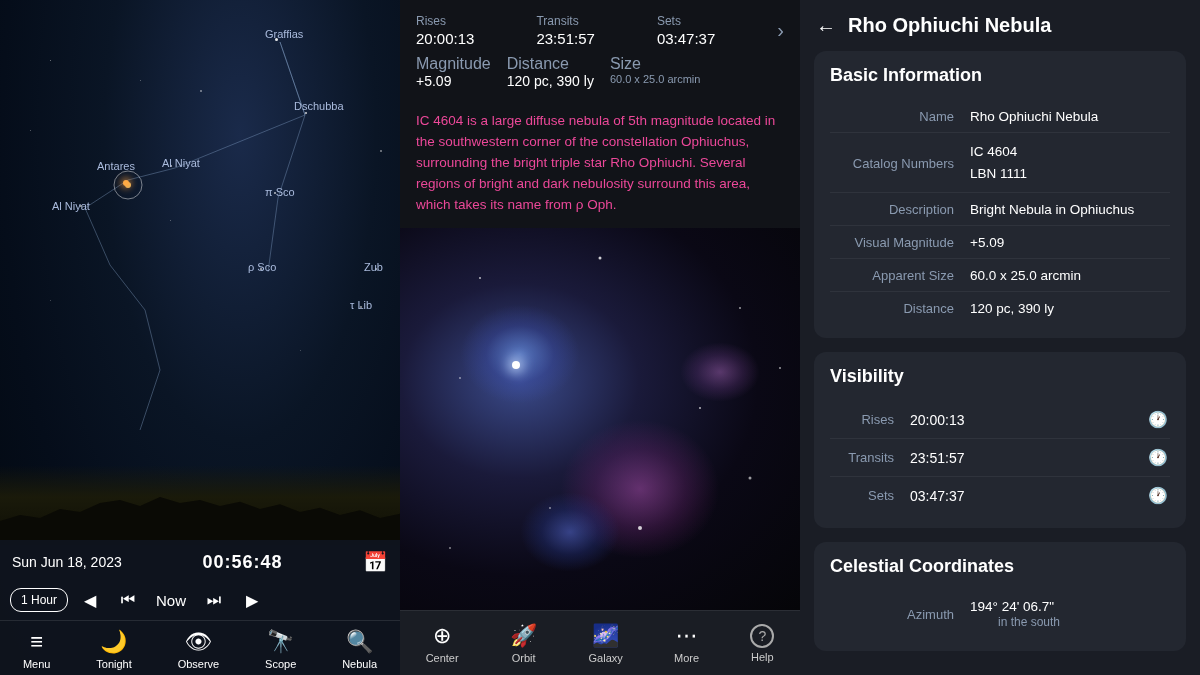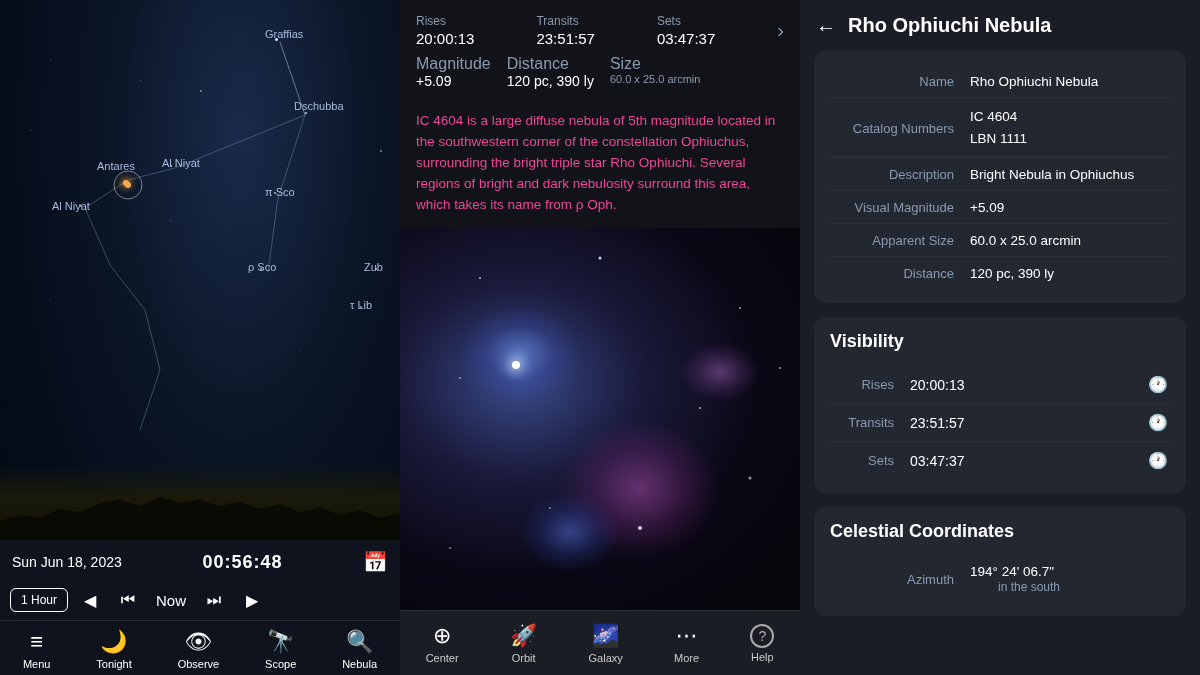--- a/index.html
+++ b/index.html
@@ -106,21 +106,21 @@
     .playback-bar {
       display: flex;
       align-items: center;
       padding: 4px 10px;
       gap: 6px;
     }
 
     .hour-btn {
       background: transparent;
       border: 1.5px solid #fff;
-      border-radius: 6px;
+      border-radius: 11px;
       color: #fff;
       font-size: 12px;
       padding: 4px 10px;
       cursor: pointer;
     }
 
     .playback-btn {
       width: 32px;
       height: 32px;
       background: transparent;
@@ -627,20 +627,21 @@
   </div>
 </div>
 
 <div class="right-panel">
   <div class="right-header">
     <button class="back-btn">←</button>
     <h1 class="right-title">Rho Ophiuchi Nebula</h1>
   </div>
 
   <div class="info-card">
+    <div class="card-title">Basic Information</div>
 
     <div class="info-row">
       <span class="info-key">Name</span>
       <span class="info-val">Rho Ophiuchi Nebula</span>
     </div>
     <div class="info-row">
       <span class="info-key">Catalog Numbers</span>
       <span class="info-val multi-line">IC 4604<br>LBN 1111</span>
     </div>
     <div class="info-row">

